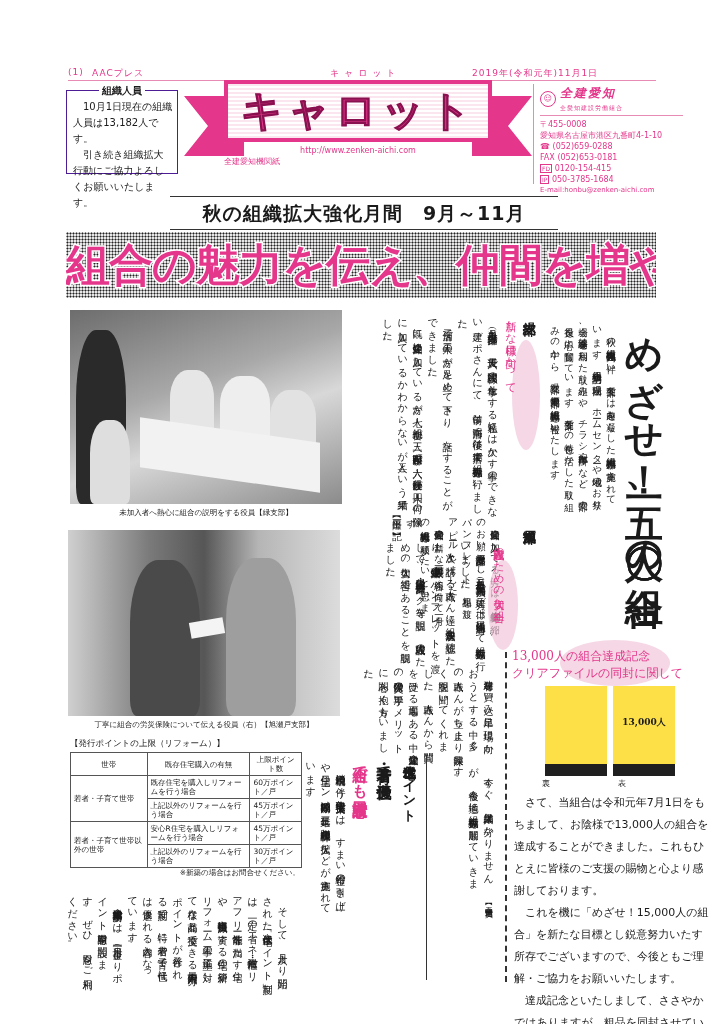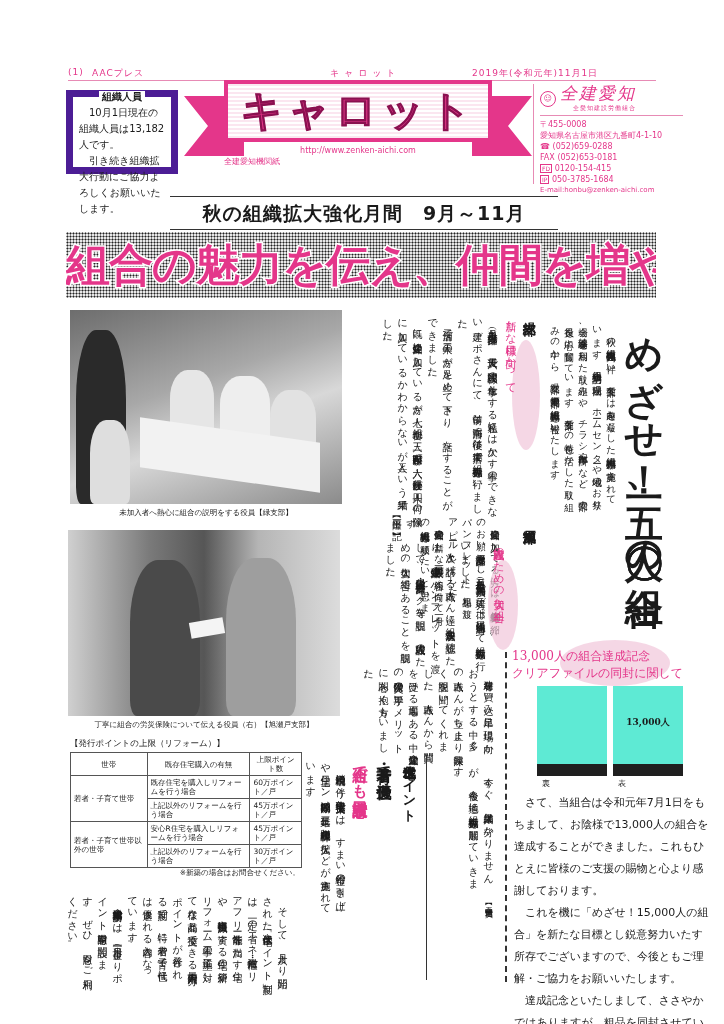--- a/index.html
+++ b/index.html
@@ -3,38 +3,38 @@
 <meta charset="utf-8">
 <style>
   html, body { margin:0; padding:0; background:#ffffff; }
   body { width:724px; height:1024px; position:relative; overflow:hidden; font-family:"DejaVu Sans", sans-serif; color:#1a1a1a; }
   .abs { position:absolute; }
   .pink { color:#e4368a; }
   
   .runhead { left:68px; top:66px; width:588px; height:14px; font-size:9px; color:#e4368a; border-bottom:1px solid #e78bb5; letter-spacing:1px; }
   .runhead span { position:absolute; top:1px; }
   
-  .memberbox { left:66px; top:90px; width:112px; height:84px; border:7px solid #4c1d95; font-size:10px; line-height:16px; padding:4px 4px 0 6px; box-sizing:border-box; }
+  .memberbox { left:66px; top:90px; width:112px; height:84px; border:1px solid #4c1d95; font-size:10px; line-height:16px; padding:4px 4px 0 6px; box-sizing:border-box; }
   .memberbox .ttl { position:absolute; top:-8px; left:0; right:0; text-align:center; font-family:"DejaVu Serif", serif; font-weight:bold; font-size:10px; }
   .memberbox .ttl span { background:#fff; padding:0 3px; }
   .memberbox p { margin:4px 0 0 0; }
   
   .mast { left:184px; top:72px; width:348px; height:100px; }
   .ribbon-l { left:0; top:24px; width:60px; height:60px; background:#e4368a; clip-path:polygon(0 0,100% 0,100% 100%,0 100%,40% 50%); }
   .ribbon-r { right:0; top:24px; width:60px; height:60px; background:#e4368a; clip-path:polygon(0 0,100% 0,60% 50%,100% 100%,0 100%); }
   .ribbon-main { left:40px; top:8px; width:268px; height:62px; background:#e4368a; }
   .ribbon-inner { left:44px; top:12px; width:260px; height:54px; background:repeating-linear-gradient(0deg,#fbe6f0 0 2px,#ffffff 2px 4px); }
   .mast-title { left:44px; top:12px; width:260px; height:54px; text-align:center; font-size:42px; line-height:54px; font-weight:bold; color:#e4368a; -webkit-text-stroke:1px #8a1150; letter-spacing:4px; }
   .mast-url { left:40px; top:74px; width:268px; text-align:center; font-size:8px; color:#e4368a; font-family:"DejaVu Sans", sans-serif; }
   .mast-sub { left:40px; top:84px; width:268px; text-align:left; font-size:8px; color:#e4368a; }
   
   .contact { left:533px; top:84px; width:150px; height:100px; border-left:1px solid #e78bb5; padding-left:6px; box-sizing:border-box; font-size:8px; line-height:11px; color:#e4368a; }
   .logo-row { display:flex; align-items:center; gap:4px; border-bottom:1px solid #e78bb5; padding-bottom:2px; margin-bottom:3px; }
   .logo-face { width:14px; height:14px; border:1px solid #e4368a; border-radius:50%; font-size:8px; text-align:center; line-height:14px; }
-  .logo-name { font-size:17px; font-weight:normal; font-style:italic; letter-spacing:2px; line-height:18px; }
+  .logo-name { font-size:12px; font-weight:bold; font-style:italic; letter-spacing:2px; line-height:18px; }
   .logo-sub { font-size:6px; text-align:right; letter-spacing:1px; }
   
   .subhead { left:170px; top:196px; width:388px; height:32px; border-top:1px solid #333; border-bottom:1px solid #333; font-size:19px; font-weight:bold; text-align:center; line-height:32px; letter-spacing:1px; }
   .banner { left:66px; top:232px; width:590px; height:66px; background:radial-gradient(#222 0.8px, transparent 1.2px) 0 0/3px 3px, #e8e8e8; overflow:hidden; }
   .banner-text { position:absolute; left:0; top:0; width:100%; height:100%; text-align:center; font-size:44px; line-height:66px; font-weight:bold; color:#e4368a; -webkit-text-stroke:3px #ffffff; paint-order:stroke fill; letter-spacing:-1px; white-space:nowrap; }
   
   .photo { background:#9a9a9a; overflow:hidden; }
   .photo1 { left:70px; top:310px; width:272px; height:194px; background:linear-gradient(160deg,#6d6d6d 0%,#a8a8a8 40%,#d8d8d8 60%,#8b8b8b 100%); }
   .photo2 { left:68px; top:530px; width:272px; height:186px; background:linear-gradient(90deg,#d0d0d0 0%,#7a7a7a 30%,#565656 50%,#b5b5b5 70%,#dcdcdc 100%); }
   .fig { position:absolute; border-radius:40% 40% 10% 10%; }
@@ -44,21 +44,21 @@
   .vt p { margin:0; text-indent:1em; }
   .vhead { writing-mode:vertical-rl; font-family:"DejaVu Serif", serif; font-weight:bold; }
   .blob { position:absolute; background:#f1c6da; border-radius:50%; opacity:0.7; }
   
   .ptable { left:70px; top:752px; width:232px; border-collapse:collapse; font-size:7.5px; line-height:9px; }
   .ptable td, .ptable th { border:1px solid #555; padding:2px 3px; font-weight:normal; text-align:left; }
   .ptable th { text-align:center; }
   .vline { background:#333; width:1px; }
   .dashline { width:0; border-left:2px dashed #333; }
   .clearfile { left:512px; top:686px; width:196px; height:90px; display:flex; gap:6px; justify-content:center; }
-  .cf { width:70px; height:90px; background:#5eead4; position:relative; }
+  .cf { width:62px; height:90px; background:#fde047; position:relative; }
   .cf .bar { position:absolute; left:0; right:0; bottom:0; height:12px; background:#1f1f1f; }
   .horiz { font-size:11px; line-height:22px; }
   .horiz p { margin:0; text-indent:1em; }
 </style>
 </head>
 <body>
 
 <div class="abs runhead">
   <span style="left:0">(1)</span>
   <span style="left:24px">AACプレス</span>

